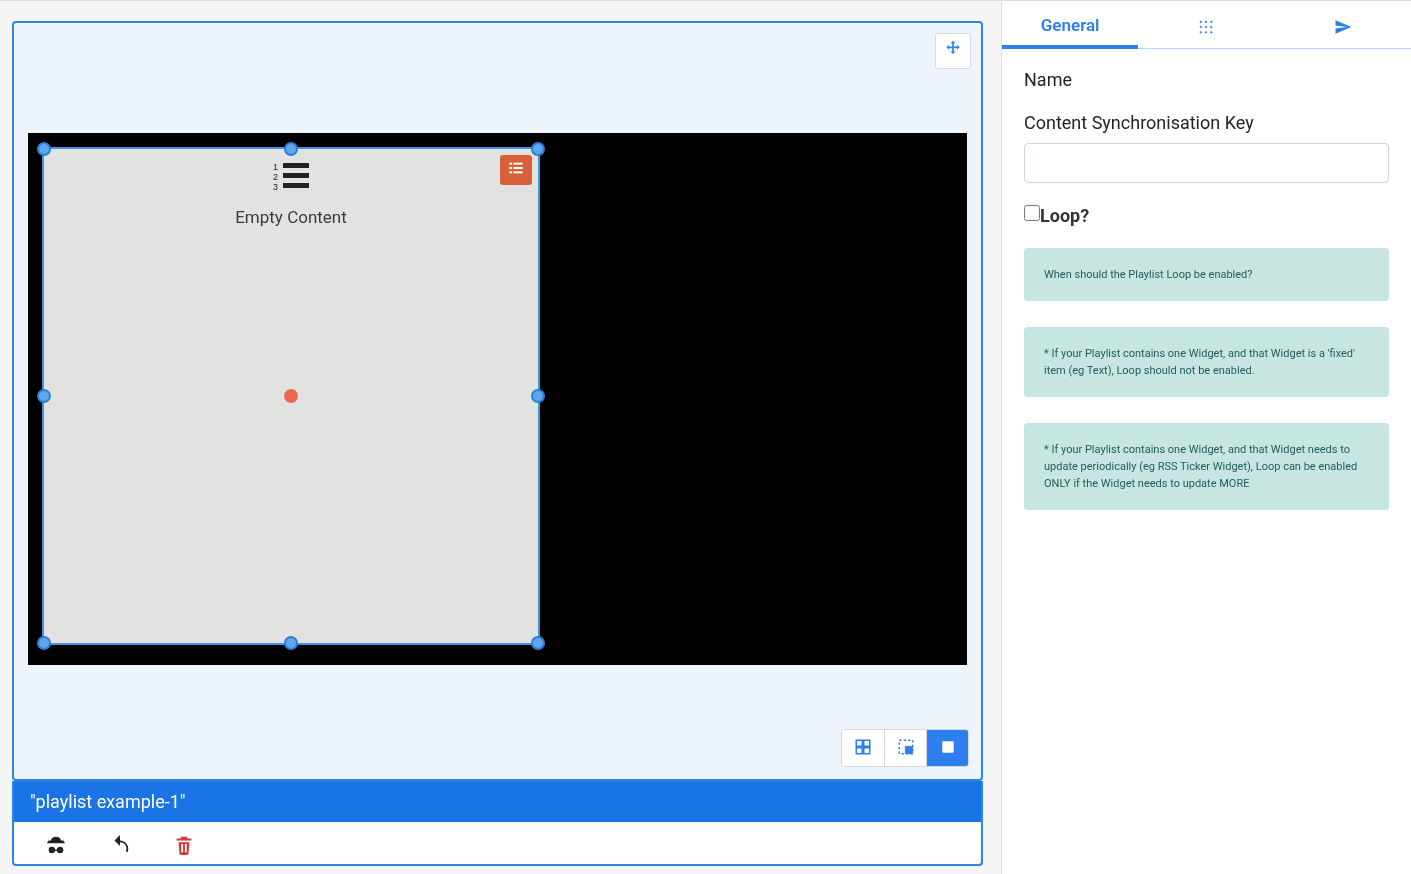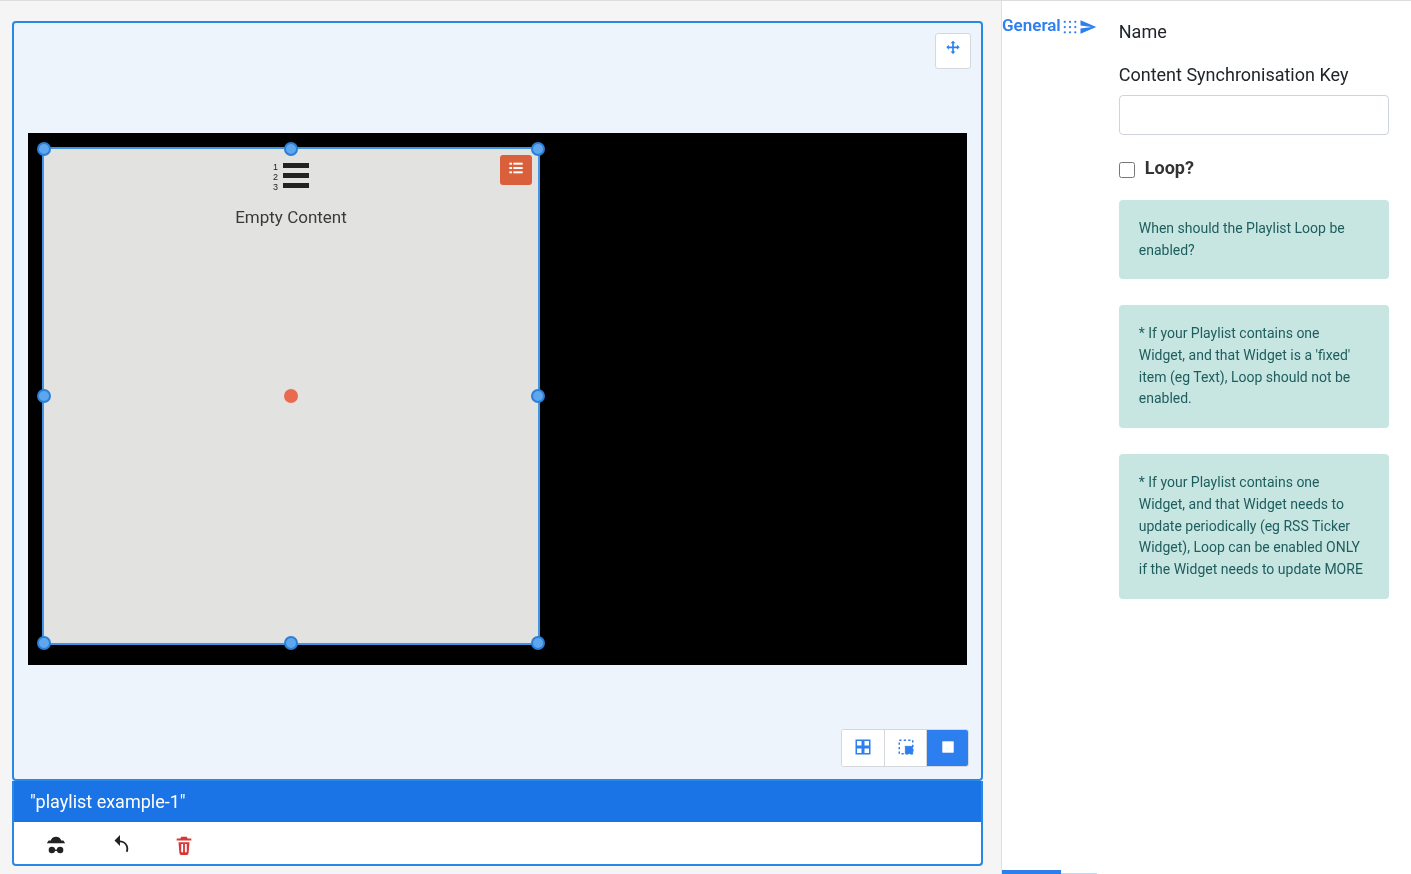--- a/index.html
+++ b/index.html
@@ -167,21 +167,21 @@
     display:flex;align-items:center;justify-content:center;
   }
   .toolbar svg { width: 22px; height: 22px; }
 
   
   .right-pane {
     flex: 0 0 410px;
     background: #fff;
     border-left: 1px solid #e0e0e0;
     display: flex;
-    flex-direction: row;
+    flex-direction: column;
     overflow: hidden;
   }
 
   .tabs {
     display: flex;
     border-bottom: 1px solid #bad8f8;
   }
   .tabs .tab {
     flex: 1;
     text-align: center;
@@ -209,30 +209,30 @@
   .form-group { margin-bottom: 22px; }
   .form-label { font-weight: 400; font-size: 18px; color:#212529; display:block; margin-bottom: 10px; }
   .form-control {
     width: 100%;
     padding: 9px 12px;
     font-size: 17px;
     border: 1px solid #ced4da;
     border-radius: 4px;
     color:#495057;
   }
-  .form-check { display:flex; align-items:flex-end; gap:10px; }
+  .form-check { display:flex; align-items:flex-start; }
   .form-check input { width:16px; height:16px; }
   .form-check label { font-weight:700; font-size:18px; }
 
   .hint {
     background: #c7e6e2;
     color: #1e5d5d;
     border-radius: 4px;
     padding: 18px 20px;
-    font-size: 14px;
+    font-size: 11px;
     line-height: 1.55;
     margin-bottom: 26px;
   }
 </style>
 </head>
 <body>
 
 <div class="left-pane">
 
   <div class="canvas-frame">

